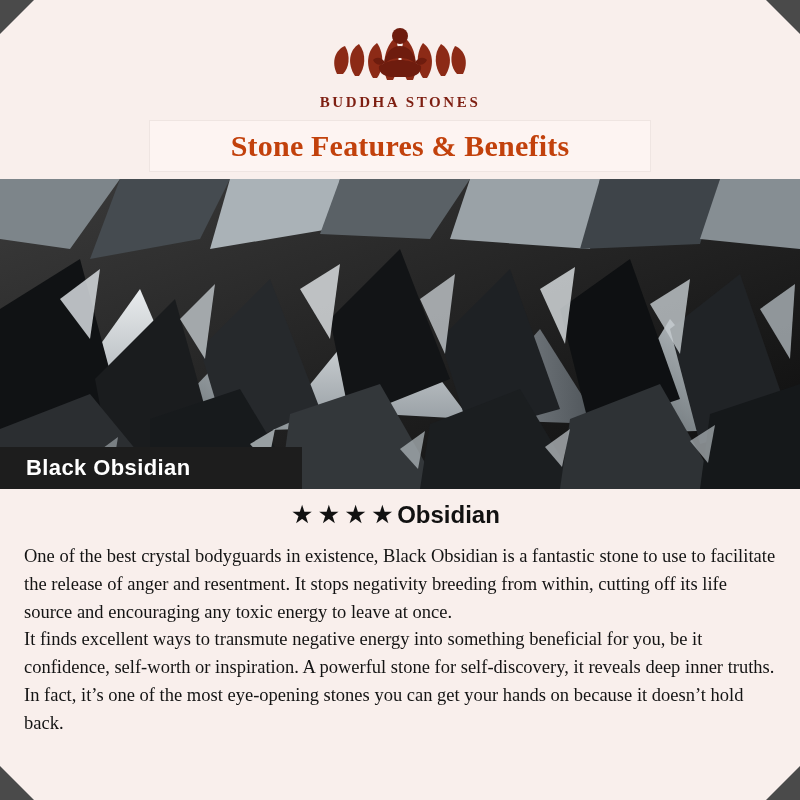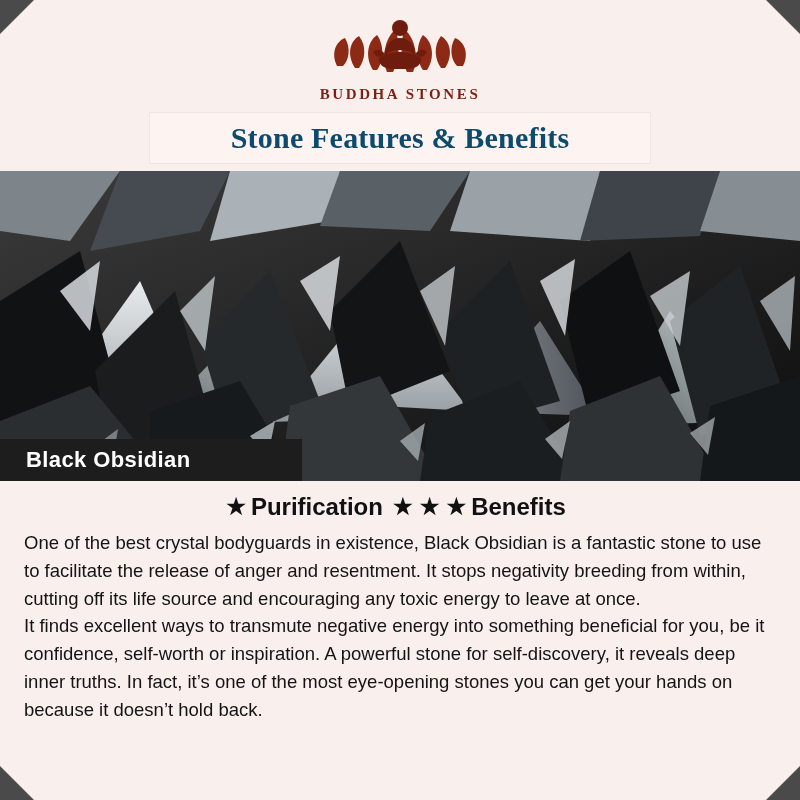--- a/index.html
+++ b/index.html
@@ -46,21 +46,21 @@
   }
   .corner-br {
     bottom: 0; right: 0;
     border-bottom: 34px solid #4a4a4a;
     border-left: 34px solid transparent;
   }
 
   
   .brand {
     position: relative;
-    padding-top: 8px;
+    padding-top: 16px;
     text-align: center;
     z-index: 20;
   }
   .logo-mark {
     display: block;
     margin: 0 auto;
     width: 150px;
     height: 76px;
   }
   .brand-name {
@@ -81,21 +81,21 @@
     background: #fdf4f2;
     box-shadow: 0 0 0 1px rgba(0,0,0,0.04);
     display: flex;
     align-items: center;
     justify-content: center;
     z-index: 20;
   }
   .title-banner .title-text {
     font-size: 30px;
     font-weight: bold;
-    color: #0c4a6e;
+    color: #c2410c;
     font-family: "Liberation Serif", serif;
     letter-spacing: 0.2px;
   }
 
   
   .hero {
     position: relative;
     margin-top: 8px;
     width: 800px;
     height: 310px;
@@ -150,24 +150,25 @@
     margin-right: 5px;
     color: #111111;
     line-height: 1;
   }
   .keyword .kw-label {
     margin-right: 8px;
   }
 
   
   .body-copy {
-    margin: 8px 24px 0 24px;
+    margin: 14px 24px 0 24px;
     font-size: 18.5px;
     line-height: 1.5;
     color: #141414;
+    font-family: Liberation Serif, serif;
   }
   .body-copy p {
     margin: 0 0 0 0;
   }
 
   .bottom-spacer {
     height: 18px;
   }
 </style>
 </head>
@@ -277,31 +278,30 @@
       <polygon points="545,268 570,250 562,288" fill="#c3c9cd" opacity="0.7"></polygon>
       <polygon points="690,262 715,246 708,284" fill="#b4bbbf" opacity="0.7"></polygon>
       <polygon points="95,275 118,258 112,295" fill="#9ba2a6" opacity="0.7"></polygon>
     </svg>
     <div class="caption-bar">Black Obsidian</div>
   </div>
 
   <div class="keywords">
     <div class="keyword">
       <span class="star">★</span>
-      <span class="kw-label">Purification</span>
     </div>
     <div class="keyword">
       <span class="star">★</span>
     </div>
     <div class="keyword">
       <span class="star">★</span>
     </div>
     <div class="keyword">
       <span class="star">★</span>
-      <span class="kw-label">Benefits</span>
+      <span class="kw-label">Obsidian</span>
     </div>
   </div>
 
   <div class="body-copy">
     <p>One of the best crystal bodyguards in existence, Black Obsidian is a fantastic stone to use to facilitate the release of anger and resentment. It stops negativity breeding from within, cutting off its life source and encouraging any toxic energy to leave at once.</p>
     <p>It finds excellent ways to transmute negative energy into something beneficial for you, be it confidence, self-worth or inspiration. A powerful stone for self-discovery, it reveals deep inner truths. In fact, it’s one of the most eye-opening stones you can get your hands on because it doesn’t hold back.</p>
   </div>
 
   <div class="bottom-spacer"></div>
 </div>

